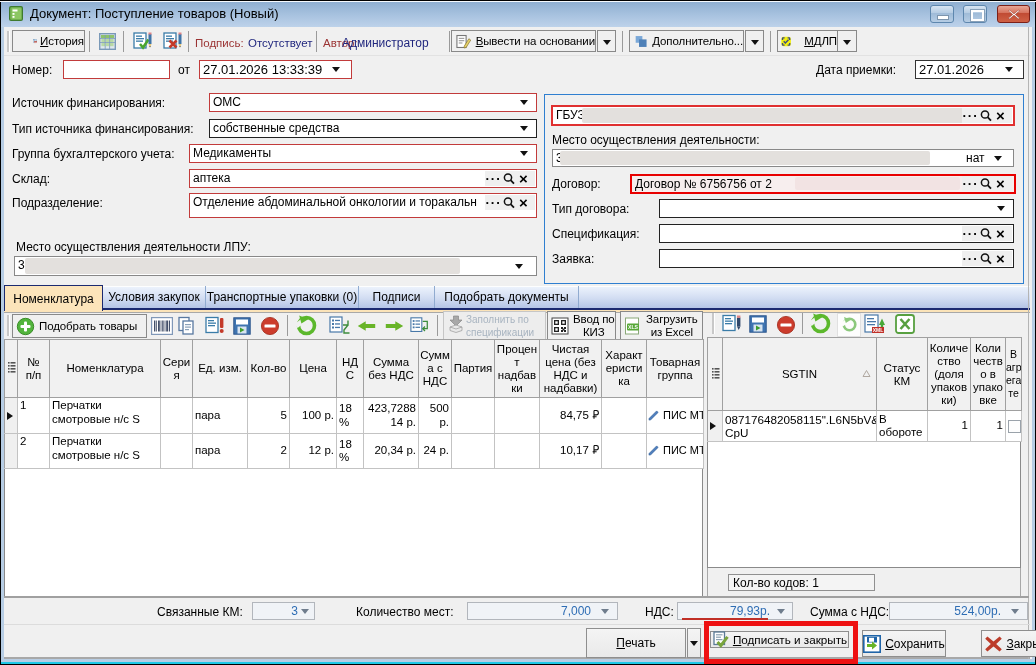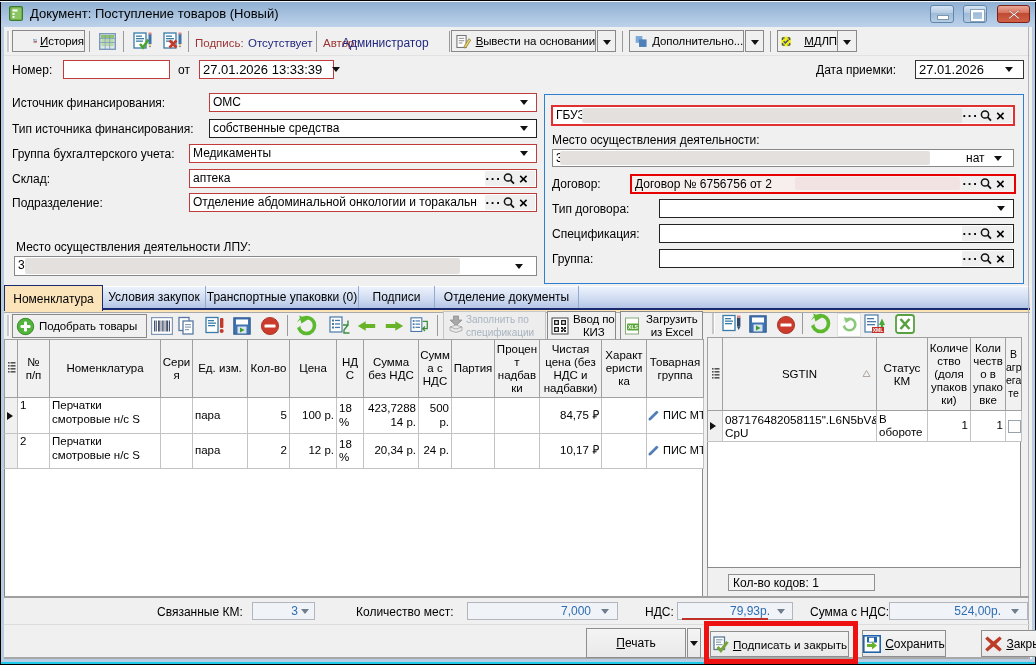--- a/index.html
+++ b/index.html
@@ -167,21 +167,21 @@
  <span style="margin-left:13px"><u>М</u>ДЛП</span>
 </div>
 <div class="tbtn" style="left:838px;top:30px;width:19px;height:22px;border-left:none">
       <div class="arw" style="left:5px;top:9px"></div>
     </div>
 <div class="a" style="left:4px;top:55px;width:1026px;height:1px;background:#e2e2e2"></div>
 
 <div class="lbl" style="left:12px;top:63px">Номер:</div>
 <div class="fld rq" style="left:63px;top:60px;width:107px;height:19px"></div>
 <div class="lbl" style="left:178px;top:63px">от</div>
-<div class="fld rq" style="left:199px;top:60px;width:135px;height:19px;font-size:13px">27.01.2026 13:33:39</div>
+<div class="fld rq" style="left:199px;top:60px;width:153px;height:19px;font-size:13px">27.01.2026 13:33:39</div>
 <div class="arw" style="left:332px;top:67px"></div>
 <div class="lbl" style="left:816px;top:63px">Дата приемки:</div>
 <div class="fld" style="left:915px;top:60px;width:109px;height:19px;border-color:#333;font-size:13px">27.01.2026</div>
 <div class="arw" style="left:1005px;top:67px"></div>
 
 <div class="lbl" style="left:12px;top:96px">Источник финансирования:</div>
 <div class="fld rq" style="left:209px;top:93px;width:328px;height:19px">ОМС</div>
 <div class="arw" style="left:520px;top:100px"></div>
 <div class="lbl" style="left:12px;top:122px">Тип источника финансирования:</div>
 <div class="fld" style="left:209px;top:119px;width:328px;height:19px;border-color:#222">собственные средства</div>
@@ -193,21 +193,21 @@
 <div class="fld rq" style="left:189px;top:169px;width:348px;height:19px">аптека</div>
 <div class="eqx" style="left:485px;top:171px;width:50px;height:15px">
       <b>···</b>
       <svg width="14" height="13" viewBox="0 0 14 13">
         <circle cx="6" cy="5.5" r="3.6" fill="none" stroke="#111" stroke-width="1.5"></circle>
         <line x1="8.6" y1="8.2" x2="12" y2="11.6" stroke="#111" stroke-width="1.8"></line>
       </svg>
       <span class="xx">×</span>
     </div>
 <div class="lbl" style="left:12px;top:196px">Подразделение:</div>
-<div class="fld rq" style="left:189px;top:193px;width:348px;height:19px">Отделение абдоминальной онкологии и торакальн</div>
+<div class="fld rq" style="left:189px;top:193px;width:348px;height:25px">Отделение абдоминальной онкологии и торакальн</div>
 <div class="eqx" style="left:485px;top:195px;width:50px;height:15px">
       <b>···</b>
       <svg width="14" height="13" viewBox="0 0 14 13">
         <circle cx="6" cy="5.5" r="3.6" fill="none" stroke="#111" stroke-width="1.5"></circle>
         <line x1="8.6" y1="8.2" x2="12" y2="11.6" stroke="#111" stroke-width="1.8"></line>
       </svg>
       <span class="xx">×</span>
     </div>
 
 <div class="lbl" style="left:16px;top:240px">Место осуществления деятельности ЛПУ:</div>
@@ -249,37 +249,37 @@
 <div class="lbl" style="left:552px;top:227px">Спецификация:</div>
 <div class="fld" style="left:659px;top:224px;width:355px;height:19px;border-color:#222"></div>
 <div class="eqx" style="left:962px;top:226px;width:50px;height:15px">
       <b>···</b>
       <svg width="14" height="13" viewBox="0 0 14 13">
         <circle cx="6" cy="5.5" r="3.6" fill="none" stroke="#111" stroke-width="1.5"></circle>
         <line x1="8.6" y1="8.2" x2="12" y2="11.6" stroke="#111" stroke-width="1.8"></line>
       </svg>
       <span class="xx">×</span>
     </div>
-<div class="lbl" style="left:552px;top:252px">Группа:</div>
+<div class="lbl" style="left:552px;top:252px">Заявка:</div>
 <div class="fld" style="left:659px;top:249px;width:355px;height:19px;border-color:#222"></div>
 <div class="eqx" style="left:962px;top:251px;width:50px;height:15px">
       <b>···</b>
       <svg width="14" height="13" viewBox="0 0 14 13">
         <circle cx="6" cy="5.5" r="3.6" fill="none" stroke="#111" stroke-width="1.5"></circle>
         <line x1="8.6" y1="8.2" x2="12" y2="11.6" stroke="#111" stroke-width="1.8"></line>
       </svg>
       <span class="xx">×</span>
     </div>
 
 <div class="a" style="left:4px;top:286px;width:1026px;height:22px;background:linear-gradient(#eef4fd,#d2ddf2 55%,#b4c5e6)"></div>
 <div class="a" style="left:4px;top:286px;width:1026px;height:1px;background:#fdfefe"></div>
 <div class="tab itab" style="left:103px;top:286px;width:103px;height:22px">Условия закупок</div>
 <div class="tab itab" style="left:206px;top:286px;width:153px;height:22px">Транспортные упаковки (0)</div>
 <div class="tab itab" style="left:359px;top:286px;width:76px;height:22px">Подписи</div>
-<div class="tab itab" style="left:435px;top:286px;width:144px;height:22px">Отделение документы</div>
+<div class="tab itab" style="left:435px;top:286px;width:144px;height:22px">Подобрать документы</div>
 <div class="a" style="left:4px;top:308px;width:1026px;height:2px;background:#1b2a70"></div>
 <div class="a" style="left:4px;top:310px;width:1026px;height:2px;background:#fbe3b8"></div>
 <div class="a" style="left:4px;top:312px;width:1026px;height:1px;background:#a8a8a8"></div>
 <div class="tab" style="left:4px;top:285px;width:99px;height:26px;background:#fce4ba;border:1px solid #1b2a70;border-bottom:none;padding-bottom:0">Номенклатура</div>
 
 <div class="a" style="left:7px;top:315px;width:2px;height:21px;background:#c8c8c8;border-right:1px solid #fff"></div>
 <div class="tbtn" style="left:12px;top:314px;width:135px;height:24px;padding-left:3px">
  <svg width="19" height="19" viewBox="0 0 19 19">
         <circle cx="9.5" cy="9.5" r="8.2" fill="#52b43c" stroke="#3a8c28" stroke-width="1"></circle>
         <rect x="8" y="4.5" width="3" height="10" rx="1" fill="#fff"></rect>
@@ -609,21 +609,21 @@
 <div class="a" style="left:889px;top:602px;width:139px;height:18px;background:#f0f3f7;border:1px solid #b2b6bc;box-sizing:border-box;font-size:12px;color:#2e6db4;text-align:right;padding:1px 26px 0 0">524,00р.</div>
 <div class="garw" style="left:1011px;top:609px"></div>
 
 <div class="a" style="left:4px;top:624px;width:1026px;height:1px;background:#dcdcdc"></div>
 <div class="btn" style="left:586px;top:628px;width:100px;height:30px">
       <span><u>П</u>ечать</span>
     </div>
 <div class="btn" style="left:687px;top:628px;width:14px;height:30px">
       <div style="width:0;height:0;border-left:4px solid transparent;border-right:4px solid transparent;border-top:5px solid #111"></div>
     </div>
-<div class="btn" style="left:710px;top:631px;width:139px;height:26px">
+<div class="btn" style="left:710px;top:631px;width:139px;height:17px">
  <svg width="17" height="17" viewBox="0 0 17 17" style="margin-right:4px;flex-shrink:0">
   <rect x="2" y="1" width="10.5" height="12.5" fill="#fff" stroke="#5a7a96" stroke-width="1.3"></rect>
   <rect x="4" y="3.2" width="6.5" height="1.2" fill="#8aa0b0"></rect>
         <rect x="4" y="5.6" width="5" height="1.2" fill="#8aa0b0"></rect>
         <rect x="4" y="8" width="6.5" height="1.2" fill="#8aa0b0"></rect>
   <path d="M5.5 11 L8.8 14.6 L15.5 5.8" stroke="#79a43c" stroke-width="3" fill="none"></path>
  </svg>
  <span style="font-size:11.7px"><u>П</u>одписать и закрыть</span>
     </div>
 <div class="a" style="left:704px;top:621px;width:154px;height:43px;border:5px solid #ee1112;box-sizing:border-box"></div>

